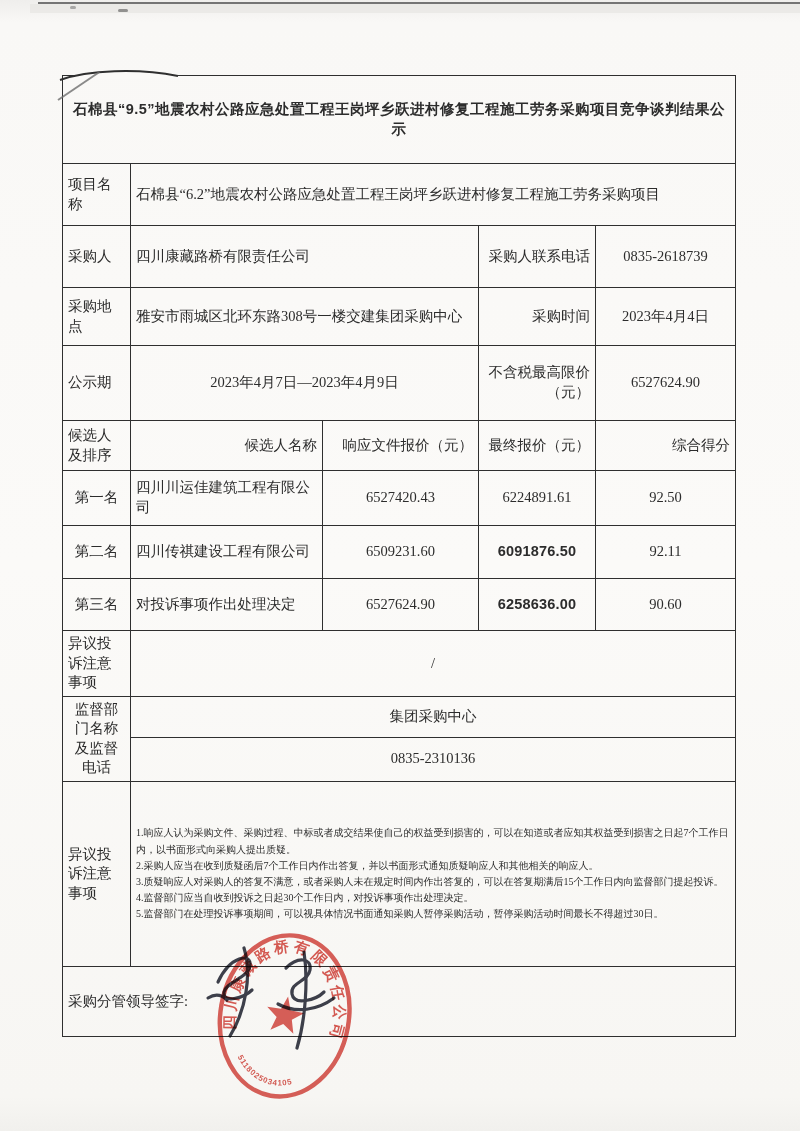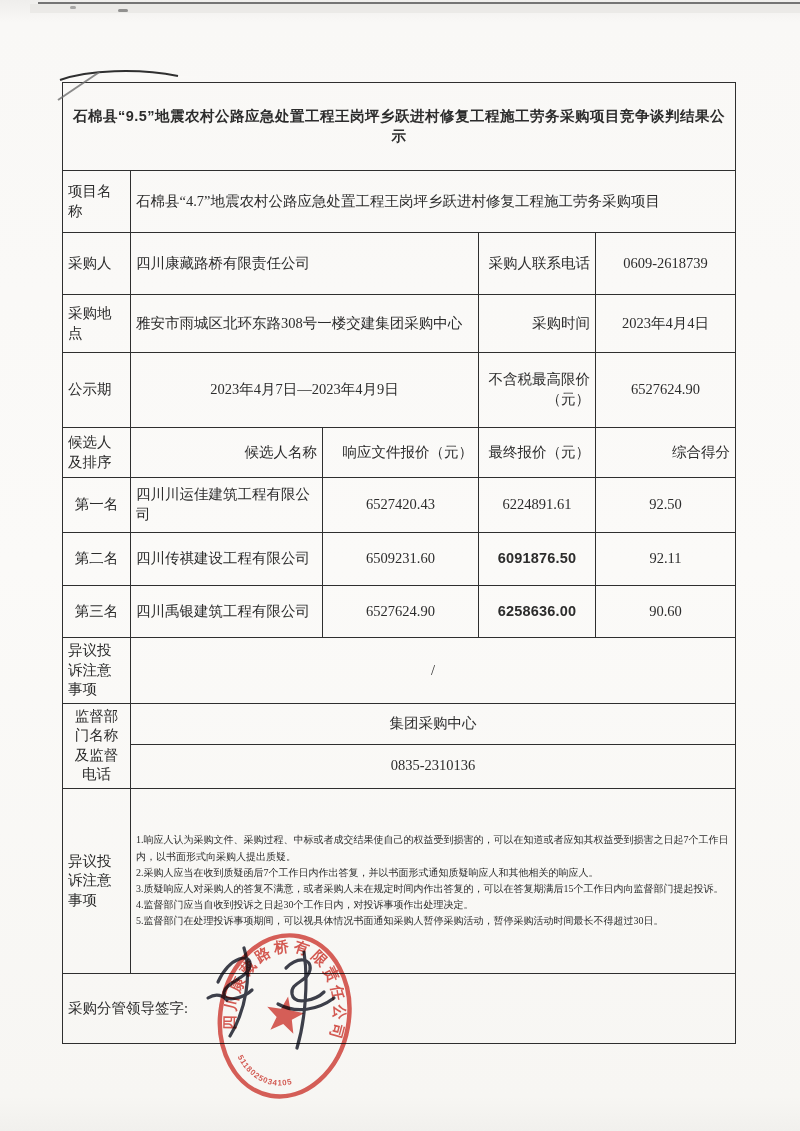--- a/index.html
+++ b/index.html
@@ -15,21 +15,21 @@
     color:#2d2d2d;
   }
   
   .scan-top-line{position:absolute;top:2px;left:38px;right:0;height:2px;background:#4b4b4b;opacity:.75;}
   .scan-top-band{position:absolute;top:4px;left:30px;right:0;height:9px;background:#e7e6e2;opacity:.7;}
   .fold-line{position:absolute;left:58px;top:99px;width:50px;height:2px;background:#6e6e6e;transform:rotate(-34deg);transform-origin:left center;opacity:.8;}
   .speck1{position:absolute;left:118px;top:9px;width:10px;height:3px;background:#555;opacity:.6;border-radius:2px;}
   .speck2{position:absolute;left:70px;top:6px;width:6px;height:3px;background:#666;opacity:.5;border-radius:2px;}
 
   table.doc{
-    position:absolute;left:62px;top:82px;
+    position:absolute;left:62px;top:75px;
     width:673px;
     border-collapse:collapse;
     table-layout:fixed;
     background:transparent;
   }
   table.doc td{
     border:1.5px solid #2f2f2f;
     font-size:14.5px;
     line-height:1.35;
     padding:3px 5px;
@@ -114,28 +114,28 @@
         <col style="width:140px">
     </colgroup>
 
     <tbody>
         <tr class="r-title">
       <td class="title-cell" colspan="5">石棉县“9.5”地震农村公路应急处置工程王岗坪乡跃进村修复工程施工劳务采购项目竞争谈判结果公示</td>
     </tr>
 
     <tr class="r-name">
       <td class="lab">项目名称</td>
-      <td class="val" colspan="4">石棉县“4.7”地震农村公路应急处置工程王岗坪乡跃进村修复工程施工劳务采购项目</td>
+      <td class="val" colspan="4">石棉县“6.2”地震农村公路应急处置工程王岗坪乡跃进村修复工程施工劳务采购项目</td>
     </tr>
 
     <tr class="r-buyer">
       <td class="lab">采购人</td>
       <td class="val" colspan="2">四川康藏路桥有限责任公司</td>
       <td class="clab">采购人联系电话</td>
-      <td class="cval">0609-2618739</td>
+      <td class="cval">0835-2618739</td>
     </tr>
 
     <tr class="r-loc">
       <td class="lab">采购地点</td>
       <td class="val" colspan="2">雅安市雨城区北环东路308号一楼交建集团采购中心</td>
       <td class="clab">采购时间</td>
       <td class="cval">2023年4月4日</td>
     </tr>
 
     <tr class="r-pub">
@@ -164,21 +164,21 @@
     <tr class="r-c2">
       <td class="cval">第二名</td>
       <td class="val">四川传祺建设工程有限公司</td>
       <td class="cval">6509231.60</td>
       <td class="cval digital">6091876.50</td>
       <td class="cval">92.11</td>
     </tr>
 
     <tr class="r-c3">
       <td class="cval">第三名</td>
-      <td class="val">四川禹银建筑工程有限公司</td>
+      <td class="val">对投诉事项作出处理决定</td>
       <td class="cval">6527624.90</td>
       <td class="cval digital">6258636.00</td>
       <td class="cval">90.60</td>
     </tr>
 
     <tr class="r-other">
       <td class="lab">异议投诉注意事项</td>
       <td class="cval" colspan="4">/</td>
     </tr>
 

